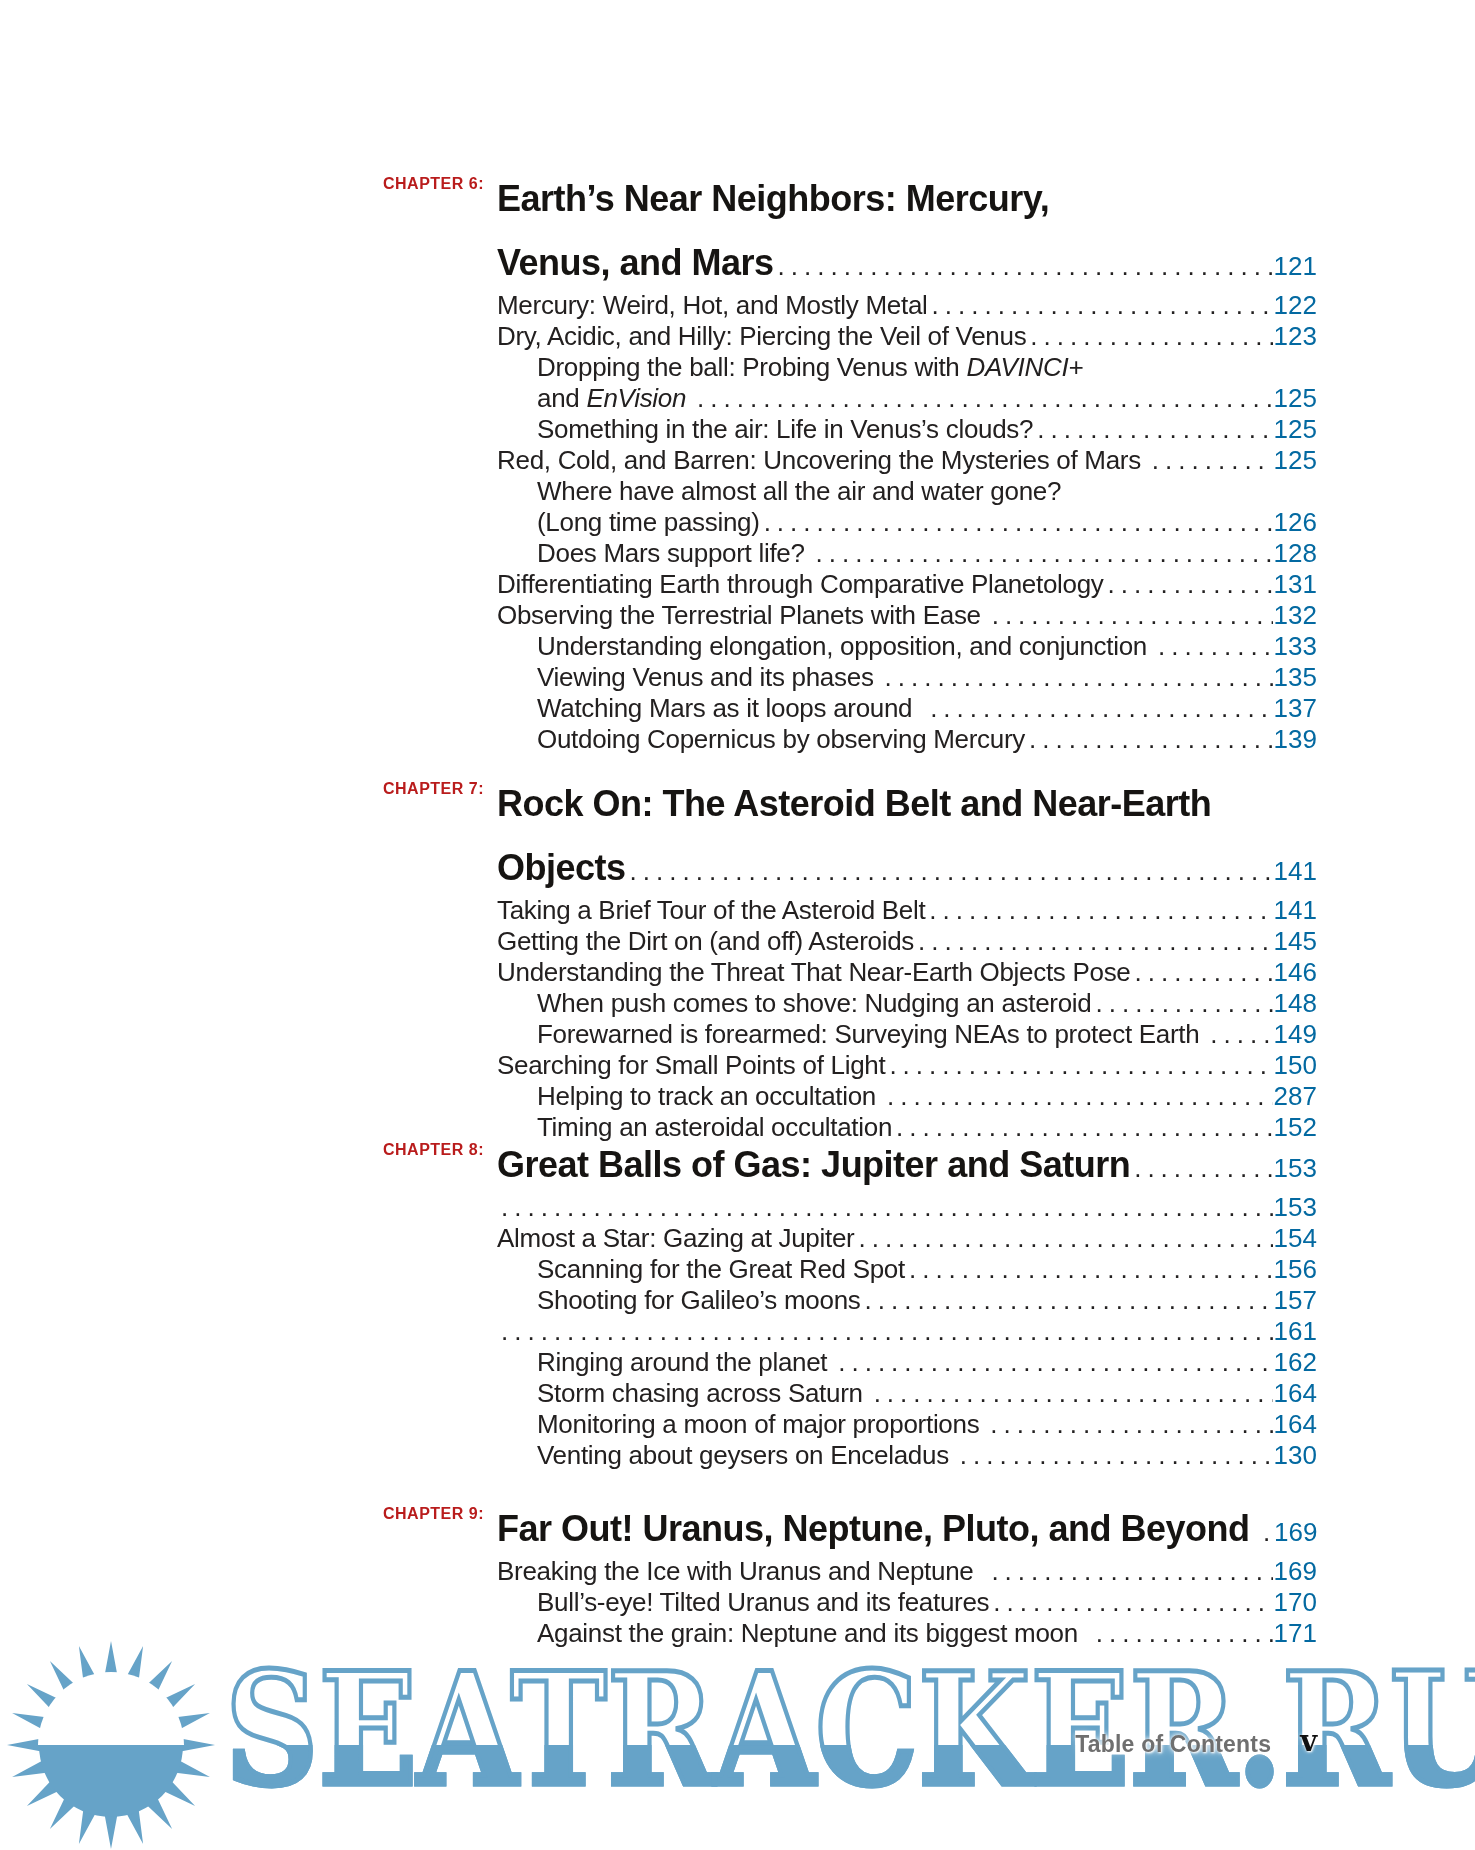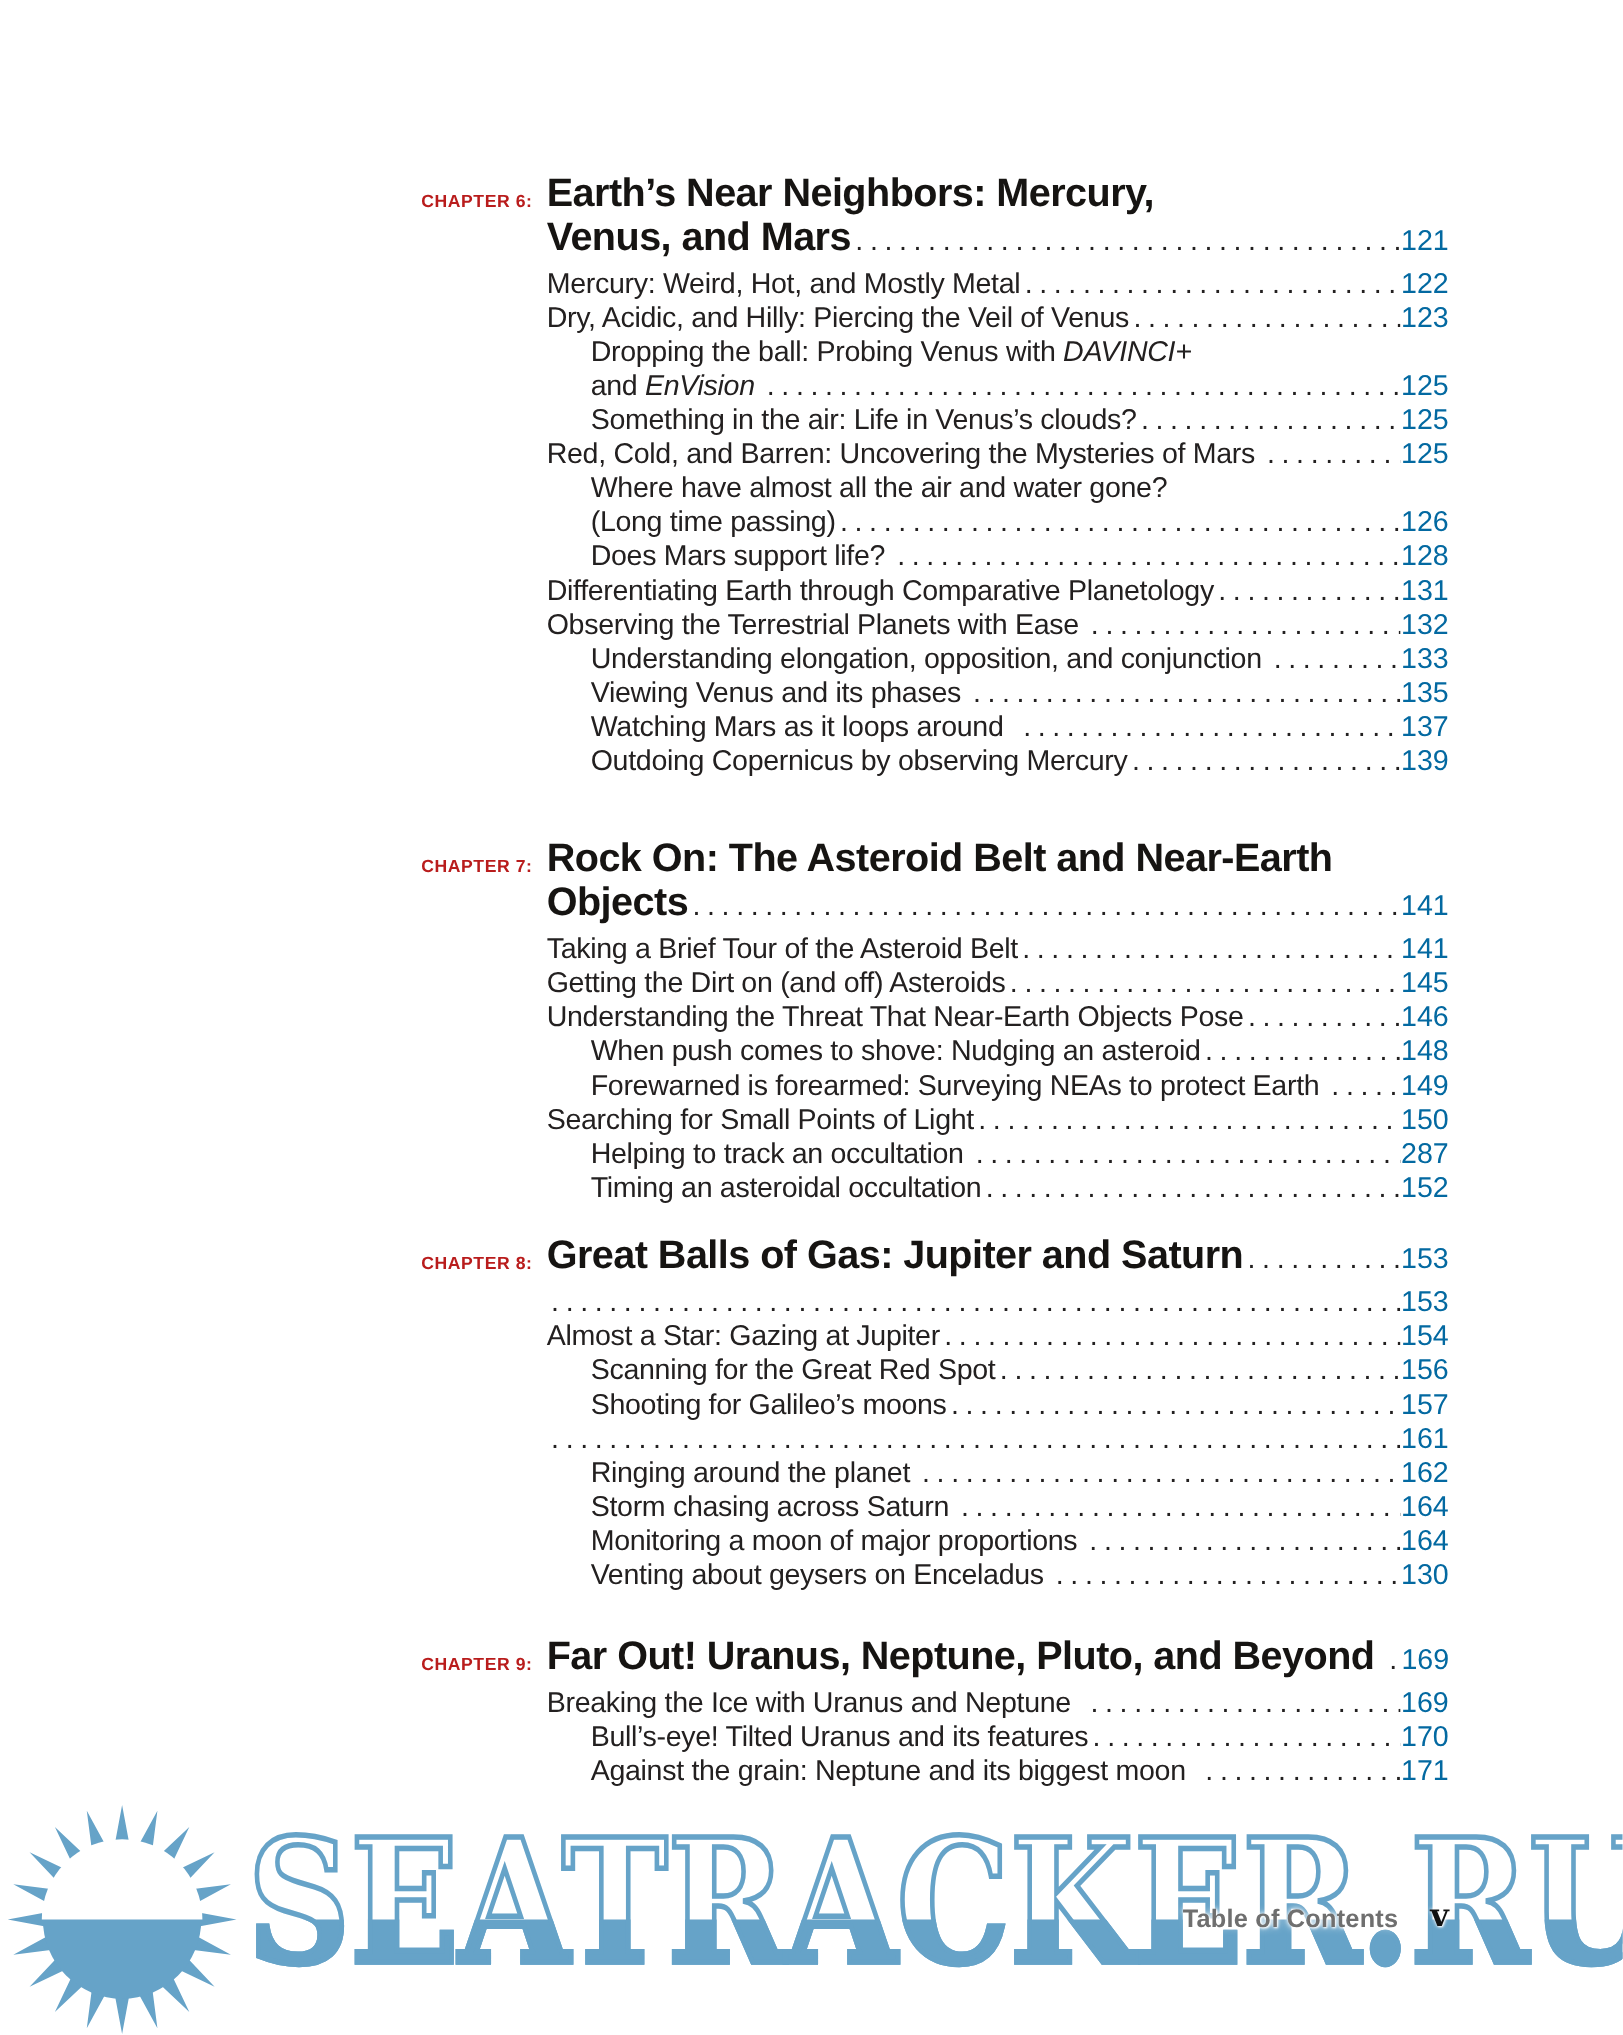--- a/index.html
+++ b/index.html
@@ -10,21 +10,21 @@
     color:#232020;
   }
   
   #toc{position:absolute;left:383px;top:0;width:934px;z-index:2;}
   .chapter{position:absolute;left:0;width:934px;padding-left:114px;box-sizing:border-box;}
   .ch-label{
     position:absolute;left:0;top:20px;width:97px;text-align:right;
     font-size:16px;font-weight:bold;letter-spacing:.5px;color:#b91c1c;white-space:nowrap;
   }
   .ch-head{font-size:36px;font-weight:bold;line-height:40px;color:#161412;letter-spacing:-.5px;}
-  .h-line{display:flex;align-items:baseline;white-space:nowrap;}
+  .h-line{display:flex;align-items:baseline;white-space:nowrap;margin-top:24px;}
   .entries{margin-top:4px;}
   .row{display:flex;align-items:baseline;line-height:31px;font-size:26px;letter-spacing:-.3px;white-space:nowrap;}
   .row.ind{padding-left:40px;}
   .txt{white-space:pre;}
   .txt em{font-style:italic;}
   .dots{
     flex:1;overflow:hidden;white-space:nowrap;min-width:10px;
     font-size:26px;font-weight:normal;letter-spacing:6px;color:#232020;
     margin:0 1px 0 4px;
   }

